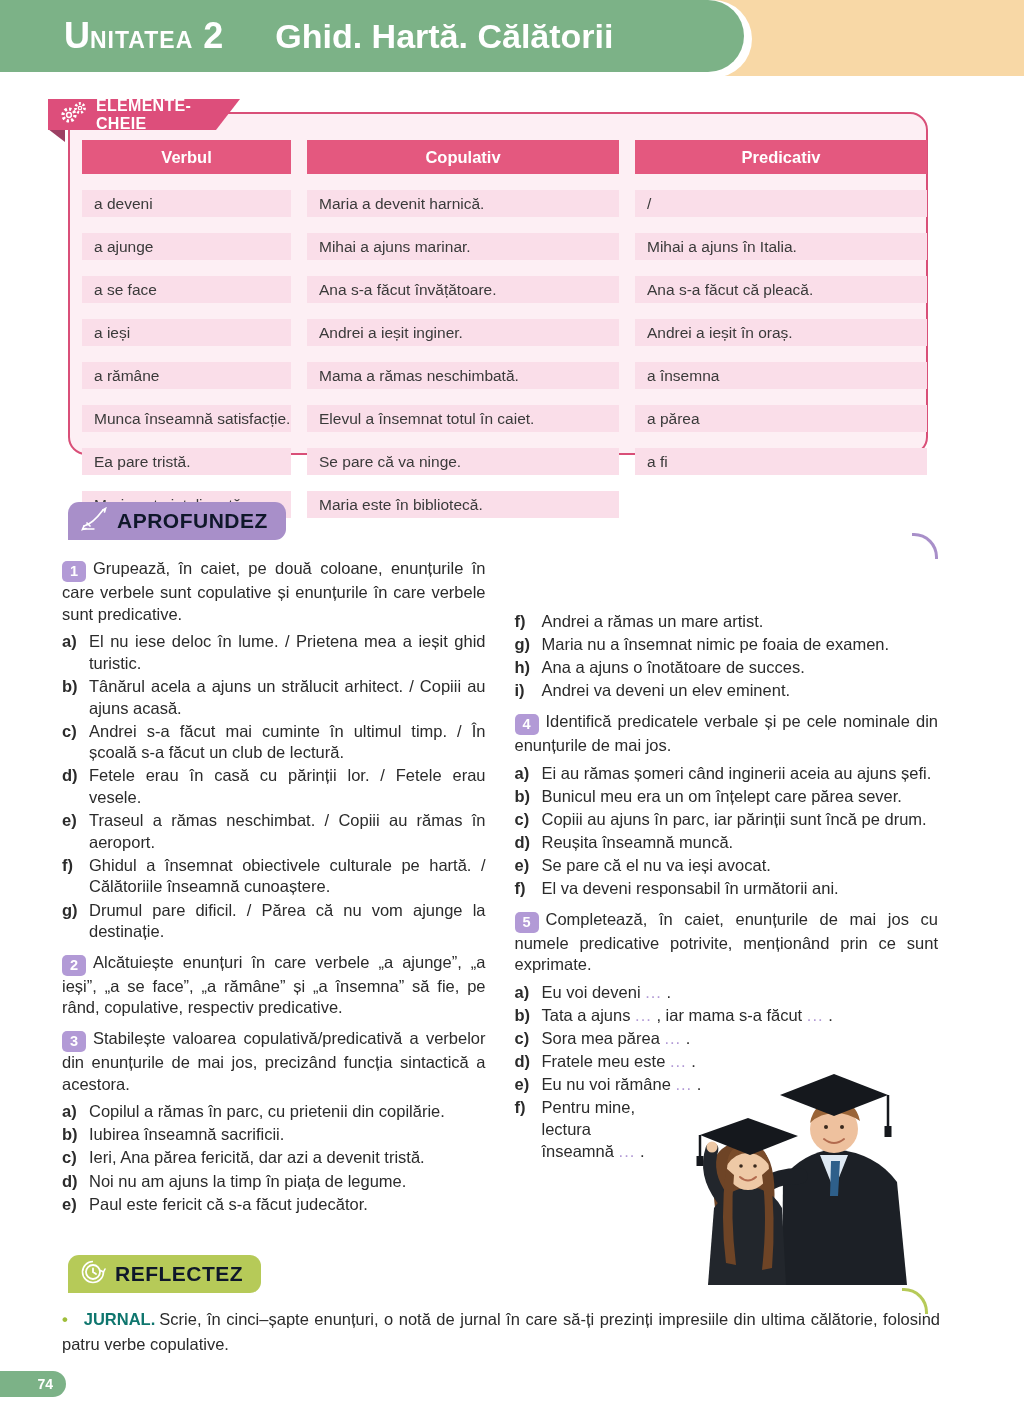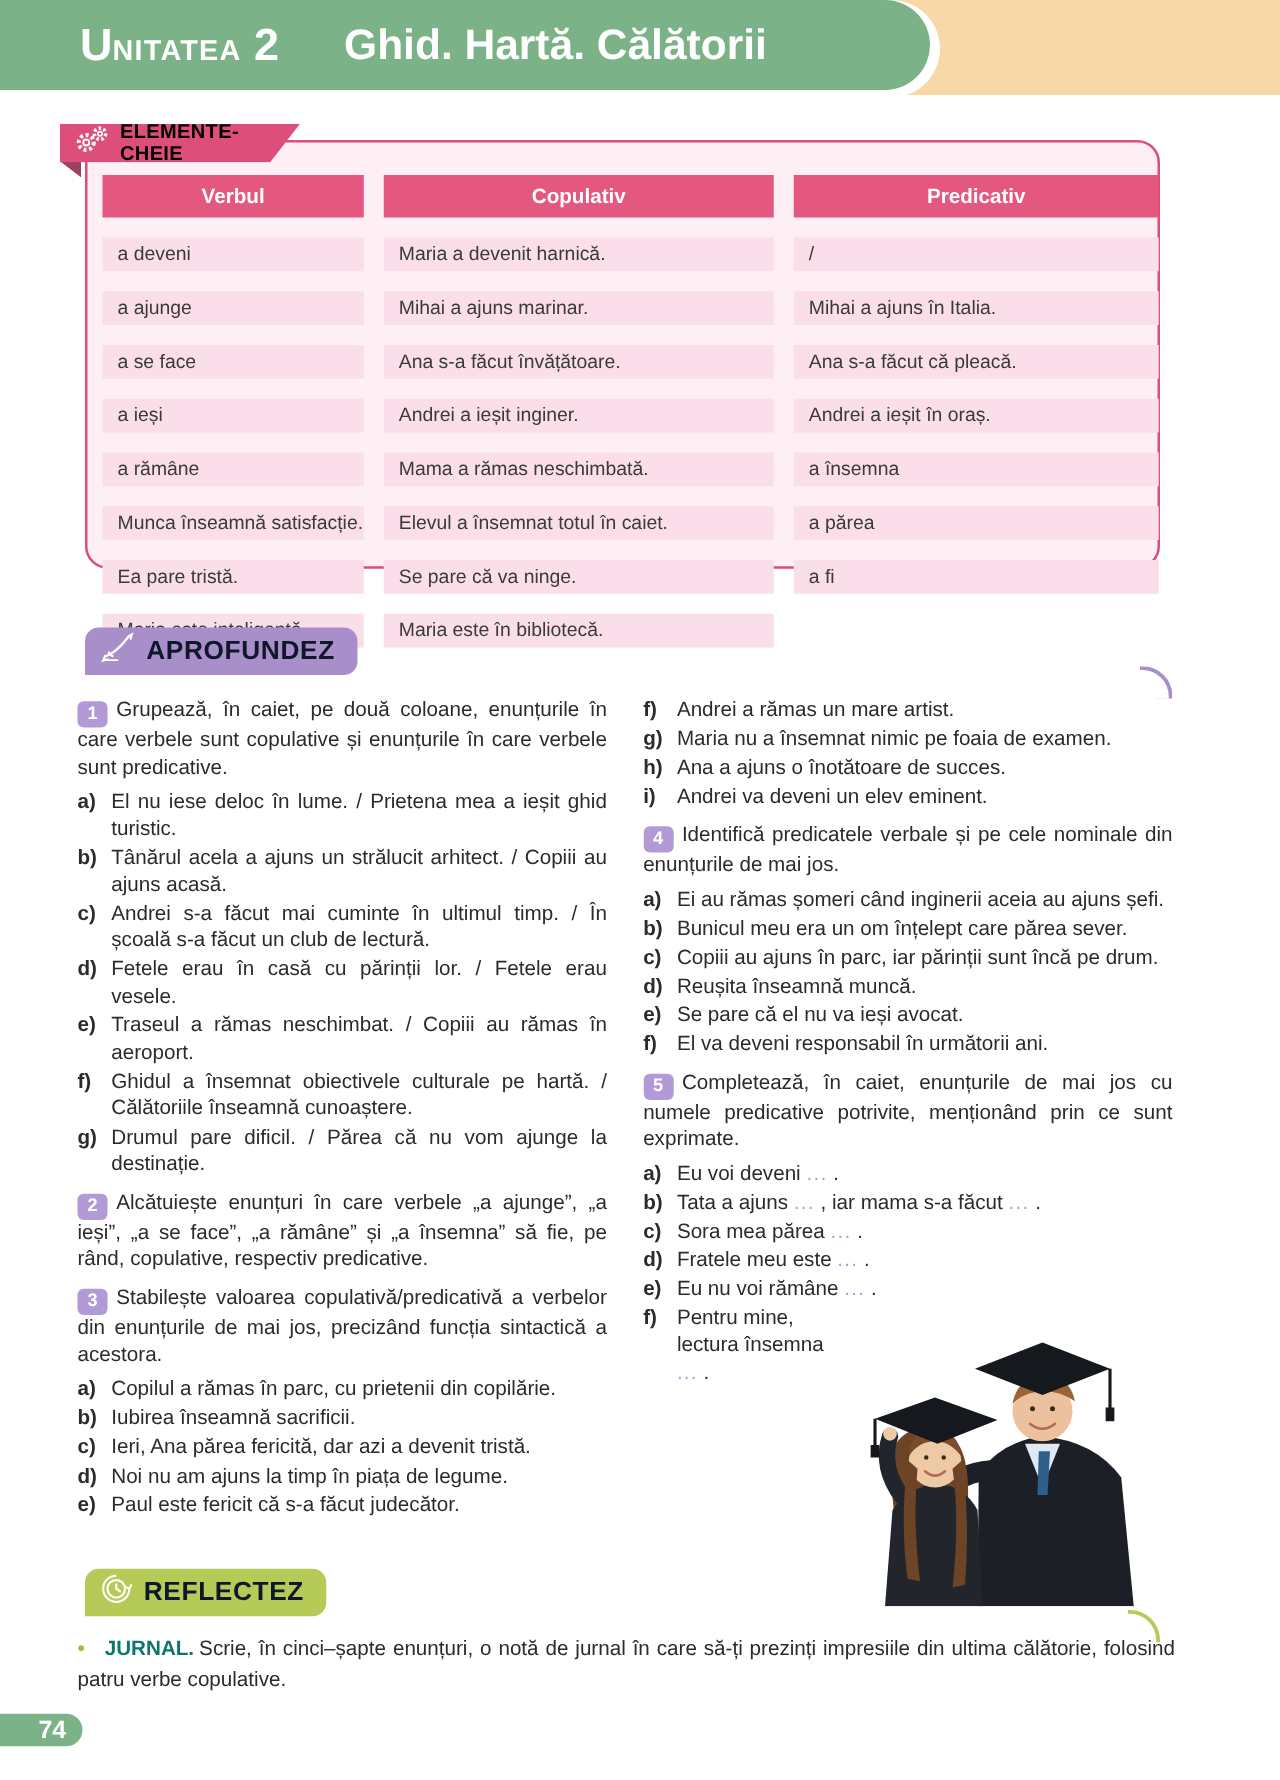--- a/index.html
+++ b/index.html
@@ -22,21 +22,21 @@
   .u-small { font-size:23px; letter-spacing:1px; }
   .u-num { font-size:36px; margin-left:10px; }
   .main-title { color:#fff; font-weight:bold; font-size:34px; margin-left:52px; white-space:nowrap; }
 
   
   .kbadge {
     position:absolute; left:48px; top:99px; width:192px; height:31px; background:#dd4e7b; z-index:3;
     clip-path:polygon(0 0,100% 0,calc(100% - 24px) 100%,0 100%);
     display:flex; align-items:center; padding-left:10px; gap:8px; box-sizing:border-box;
   }
-  .kbadge .lbl { color:#000000; font-weight:bold; font-size:16px; letter-spacing:0.3px; }
+  .kbadge .lbl { color:#ffffff; font-weight:bold; font-size:16px; letter-spacing:0.3px; }
   .kfold { position:absolute; left:48px; top:129px; width:17px; height:13px; background:#9c3f63;
     clip-path:polygon(0 0,100% 0,100% 100%); z-index:2; }
   .kcard {
     position:absolute; left:68px; top:112px; width:860px; height:343px; box-sizing:border-box;
     background:#fdeff4; border:2.5px solid #d94f78; border-radius:18px; z-index:1;
   }
   .tbl { position:absolute; left:12px; top:26px; display:grid;
     grid-template-columns:209px 312px 292px; column-gap:8px; row-gap:7px;gap:16px; }
   .th { height:34px; background:#e4587f; color:#fff; font-weight:bold; font-size:16.5px;
     display:flex; align-items:center; justify-content:center; }
@@ -51,21 +51,21 @@
   }
   .banner-aprofundez { left:68px; top:502px; background:#a88fc9; }
   .banner-reflectez  { left:68px; top:1255px; background:#b6ca58; }
   .arc { position:absolute; width:26px; height:26px; box-sizing:border-box;
     border-top:3.5px solid; border-right:3.5px solid; border-top-right-radius:24px; }
   .arc-purple { left:912px; top:533px; border-color:#a88fc9; }
   .arc-green  { left:902px; top:1288px; border-color:#b6ca58; }
 
   
   .cols { position:absolute; left:62px; top:549px; width:876px; display:flex; gap:29px;
-    font-size:16.5px; line-height:1.31; }
+    font-size:16.5px; line-height:1.31;align-items:center; }
   .col { width:430px; }
   .exintro { text-align:justify; margin:9px 0 6px; }
   .badge-num {
     display:inline-block; min-width:24px; height:21px; line-height:21px; background:#b29ad6;
     color:#fff; font-weight:bold; font-size:14.5px; text-align:center; border-radius:5px;
     margin-right:7px; vertical-align:-2px;
   }
   .item { display:flex; margin:1.5px 0; }
   .item .let { font-weight:bold; width:27px; flex:0 0 27px; }
   .item .txt { flex:1; text-align:justify; }
@@ -77,21 +77,21 @@
   .photo { position:absolute; left:650px; top:1056px; width:276px; height:229px; }
 
   
   .jurnal { position:absolute; left:62px; top:1307px; width:878px; font-size:16.5px;
     line-height:1.5; text-align:justify; }
   .jurnal .bullet { color:#9fbe3a; font-weight:bold; margin-right:16px; }
   .jurnal .jl { color:#0f766e; font-weight:bold; margin-right:4px; }
 
   .pagenum {
     position:absolute; left:0; top:1371px; width:66px; height:26px; background:#7cb287;
-    color:#fff; font-weight:bold; font-size:20px; border-radius:0 13px 13px 0;
+    color:#fff; font-weight:bold; font-size:14px; border-radius:0 13px 13px 0;
     display:flex; align-items:center; justify-content:flex-end; padding-right:13px; box-sizing:border-box;
   }
 </style>
 </head>
 <body>
 
 <div class="page">
 
   <div class="peach-block"></div>
   <div class="banner-white"></div>
@@ -284,21 +284,21 @@
       <div class="item nojust">
           <span class="let">d)</span>
           <span class="txt"><span>Fratele meu este </span><span class="dots">...</span><span> .</span></span>
         </div>
       <div class="item nojust">
           <span class="let">e)</span>
           <span class="txt"><span>Eu nu voi rămâne </span><span class="dots">...</span><span> .</span></span>
         </div>
       <div class="item nojust narrow">
           <span class="let">f)</span>
-          <span class="txt"><span>Pentru mine, lectura însemna </span><span class="dots">...</span><span> .</span></span>
+          <span class="txt"><span>Pentru mine, lectura înseamnă </span><span class="dots">...</span><span> .</span></span>
         </div>
     </div>
   </div>
 
   <div class="photo">
     <svg width="276" height="229" viewBox="0 0 276 229">
 
       <path d="M132 229 L133 122 Q152 97 184 93 Q226 97 247 126 L257 229 Z" fill="#1c2026"></path>
       <polygon points="170,99 198,99 184,134" fill="#dfe9f3"></polygon>
       <polygon points="181,105 190,105 188,140 180,140" fill="#2e5f8a"></polygon>

